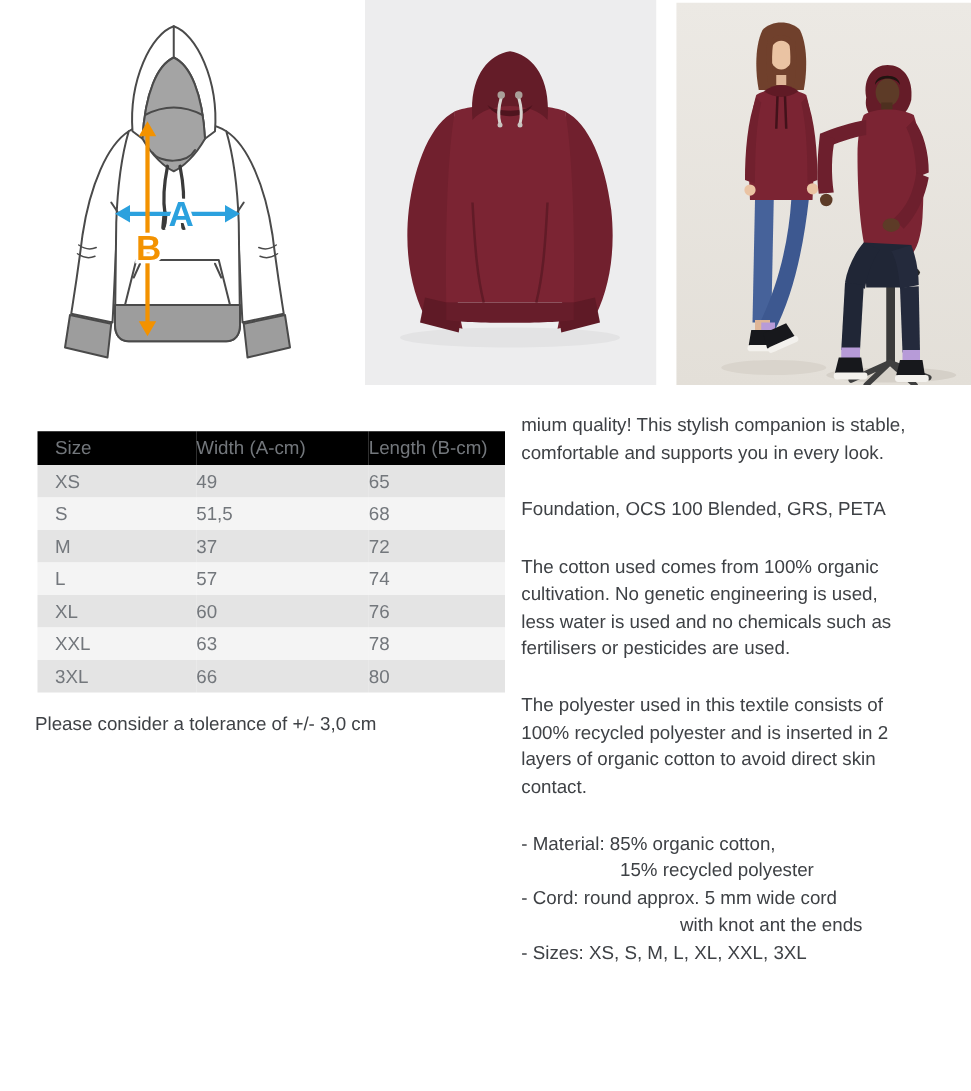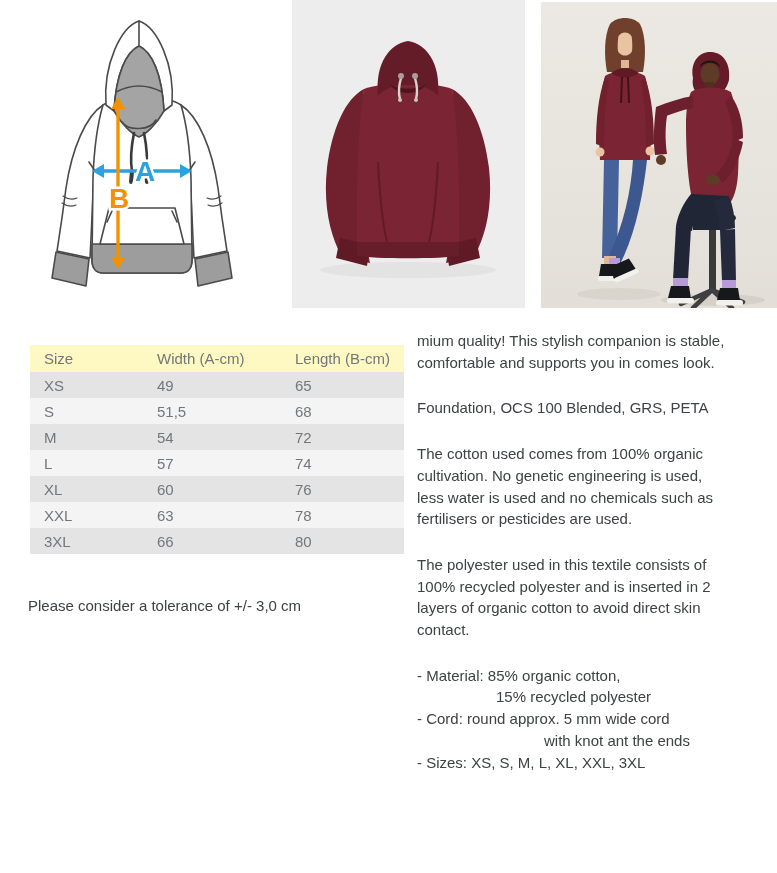--- a/index.html
+++ b/index.html
@@ -18,26 +18,26 @@
 
   
   .size-table{position:absolute;left:30px;top:345px;width:360px;border-collapse:collapse;
               table-layout:fixed;font-size:15px;color:#73777c;}
   .size-table th,.size-table td{height:26px;padding:0;font-weight:400;text-align:left;vertical-align:middle;}
   .size-table th{height:27px;}
   .size-table .c1{width:113px;}
   .size-table .c2{width:138px;margin-left:12px;}
   .size-table .c3{width:109px;}
   .size-table th:first-child,.size-table td:first-child{padding-left:14px;}
-  .size-table thead tr{background:#fef9c3;}
+  .size-table thead tr{background:#000000;}
   .size-table tbody tr:nth-child(odd){background:#e4e4e4;}
   .size-table tbody tr:nth-child(even){background:#f4f4f4;}
 
   
-  .tolerance{position:absolute;left:28px;top:597px;font-size:15px;color:#3e4145;}
+  .tolerance{position:absolute;left:28px;top:571px;font-size:15px;color:#3e4145;}
 
   
   .description{position:absolute;left:417px;top:330px;width:348px;color:#3e4145;}
   .description .para{margin:0 0 24px 0;}
   .description .line{font-size:15px;line-height:21.7px;white-space:nowrap;}
   .description .details .line{white-space:nowrap;}
   .indent-a{padding-left:79px;}
   .indent-b{padding-left:52px;text-align:center;}
 </style>
 </head>
@@ -197,21 +197,21 @@
         <td>49</td>
         <td>65</td>
       </tr>
       <tr>
         <td>S</td>
         <td>51,5</td>
         <td>68</td>
       </tr>
       <tr>
         <td>M</td>
-        <td>54</td>
+        <td>37</td>
         <td>72</td>
       </tr>
       <tr>
         <td>L</td>
         <td>57</td>
         <td>74</td>
       </tr>
       <tr>
         <td>XL</td>
         <td>60</td>
@@ -228,21 +228,21 @@
         <td>80</td>
       </tr>
     </tbody>
   </table>
 
   <div class="tolerance">Please consider a tolerance of +/- 3,0 cm</div>
 
   <div class="description">
     <div class="para">
       <div class="line">mium quality! This stylish companion is stable,</div>
-      <div class="line">comfortable and supports you in comes look.</div>
+      <div class="line">comfortable and supports you in every look.</div>
     </div>
     <div class="para">
       <div class="line">Foundation, OCS 100 Blended, GRS, PETA</div>
     </div>
     <div class="para">
       <div class="line">The cotton used comes from 100% organic</div>
       <div class="line">cultivation. No genetic engineering is used,</div>
       <div class="line">less water is used and no chemicals such as</div>
       <div class="line">fertilisers or pesticides are used.</div>
     </div>

